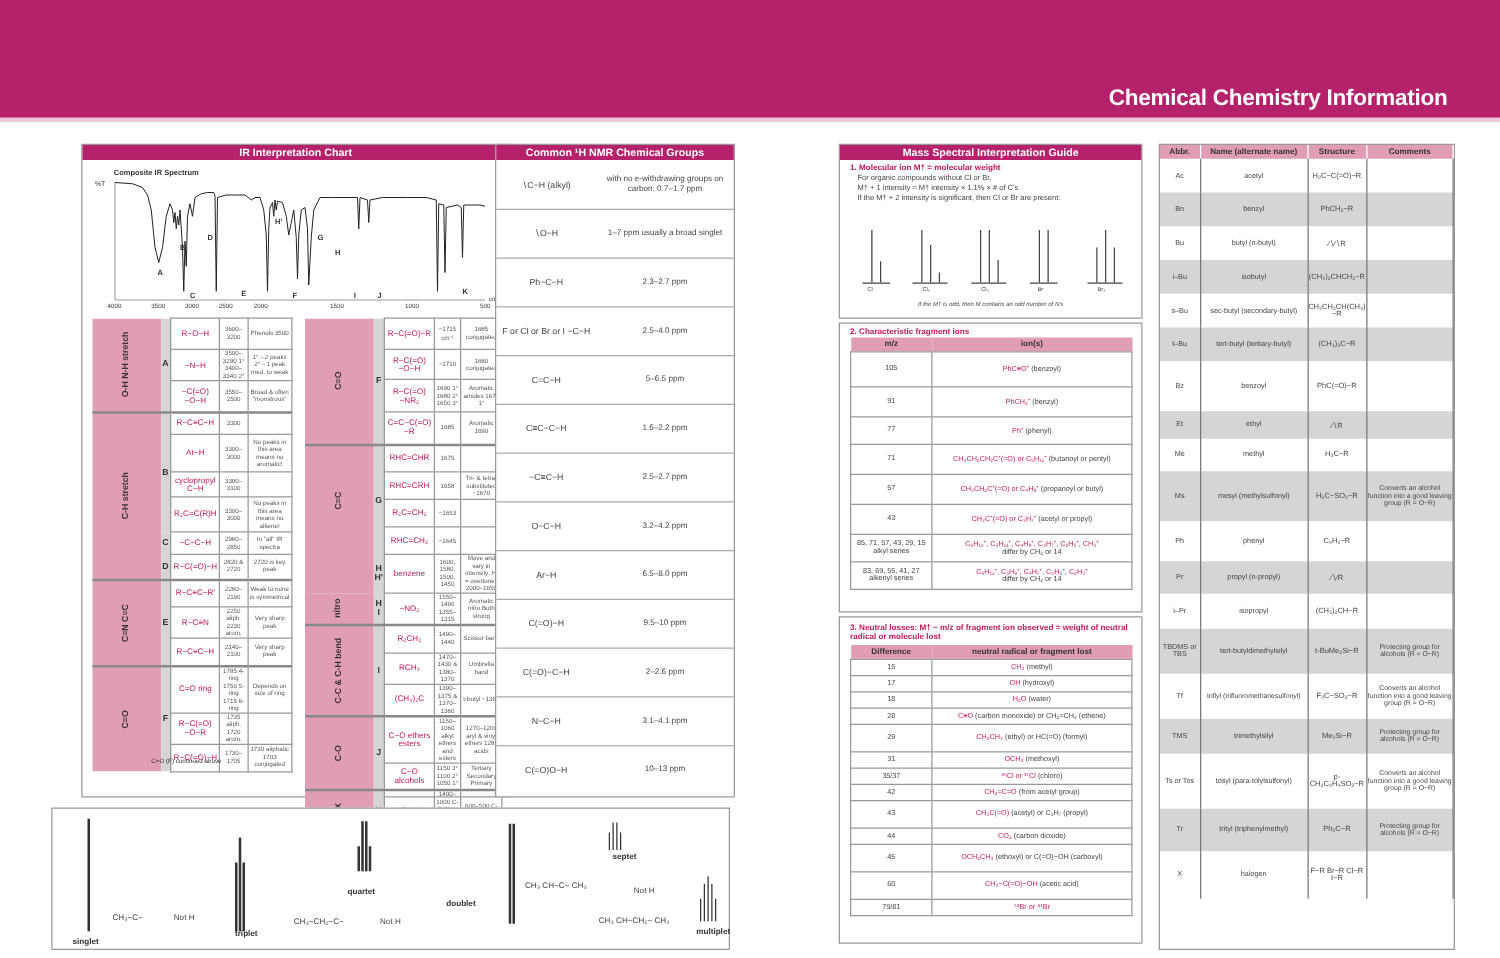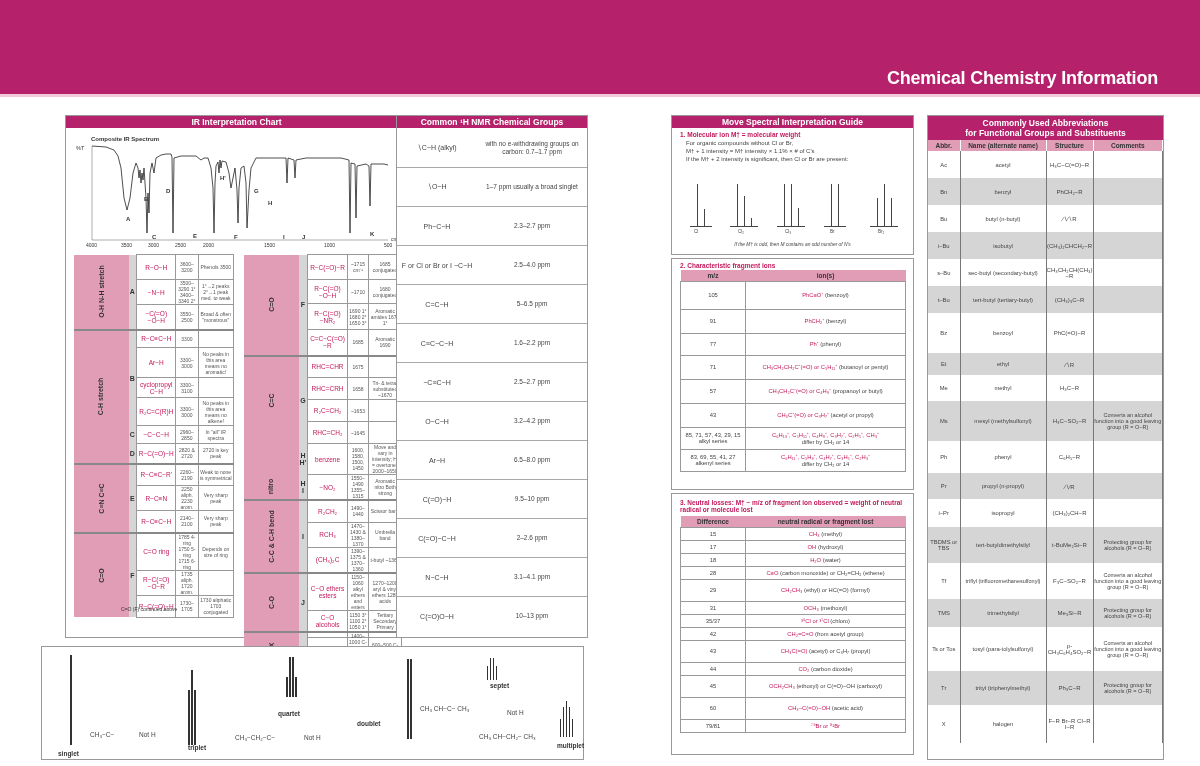--- a/index.html
+++ b/index.html
@@ -338,21 +338,21 @@
       <div class="v">3.1–4.1 ppm</div>
     </div>
   <div class="nmr-row">
       <div class="s">C(=O)O−H</div>
       <div class="v">10–13 ppm</div>
     </div>
 </div>
 
 <div class="panel" id="ms">
   <div class="ms-sec" style="top:0;height:140px;">
-    <div class="phead">Move Spectral Interpretation Guide</div>
+    <div class="phead">Mass Spectral Interpretation Guide</div>
     <div class="ms-h">1. Molecular ion M† = molecular weight</div>
     <div class="ms-t">For organic compounds without Cl or Br,</div>
     <div class="ms-t">M† + 1 intensity = M† intensity × 1.1% × # of C's</div>
     <div class="ms-t">If the M† + 2 intensity is significant, then Cl or Br are present:</div>
     <div>
       <div class="line" style="left:25px;top:68px;height:42px"></div>
         <div class="line" style="left:32px;top:93px;height:17px"></div>
         <div class="axis" style="left:18px;top:110px;width:22px"></div>
       <div class="line" style="left:65px;top:68px;height:42px"></div>
         <div class="line" style="left:72px;top:80px;height:30px"></div>
@@ -481,24 +481,20 @@
       <tr style="height:13px">
             <td>79/81</td>
             <td class="ion"><span>⁷⁹Br or ⁸¹Br</span></td>
           </tr>
     </tbody>
       </table>
   </div>
 </div>
 
 <div class="panel" id="ab">
-  <div class="phead2">
-    <div>Commonly Used Abbreviations</div>
-    <div>for Functional Groups and Substituents</div>
-  </div>
   <table class="abt">
     <tbody>
         <tr>
           <th style="width:32px">Abbr.</th>
           <th style="width:86px">Name (alternate name)</th>
           <th style="width:47px">Structure</th>
           <th>Comments</th>
         </tr>
     <tr style="height:27px">
           <td>Ac</td>

